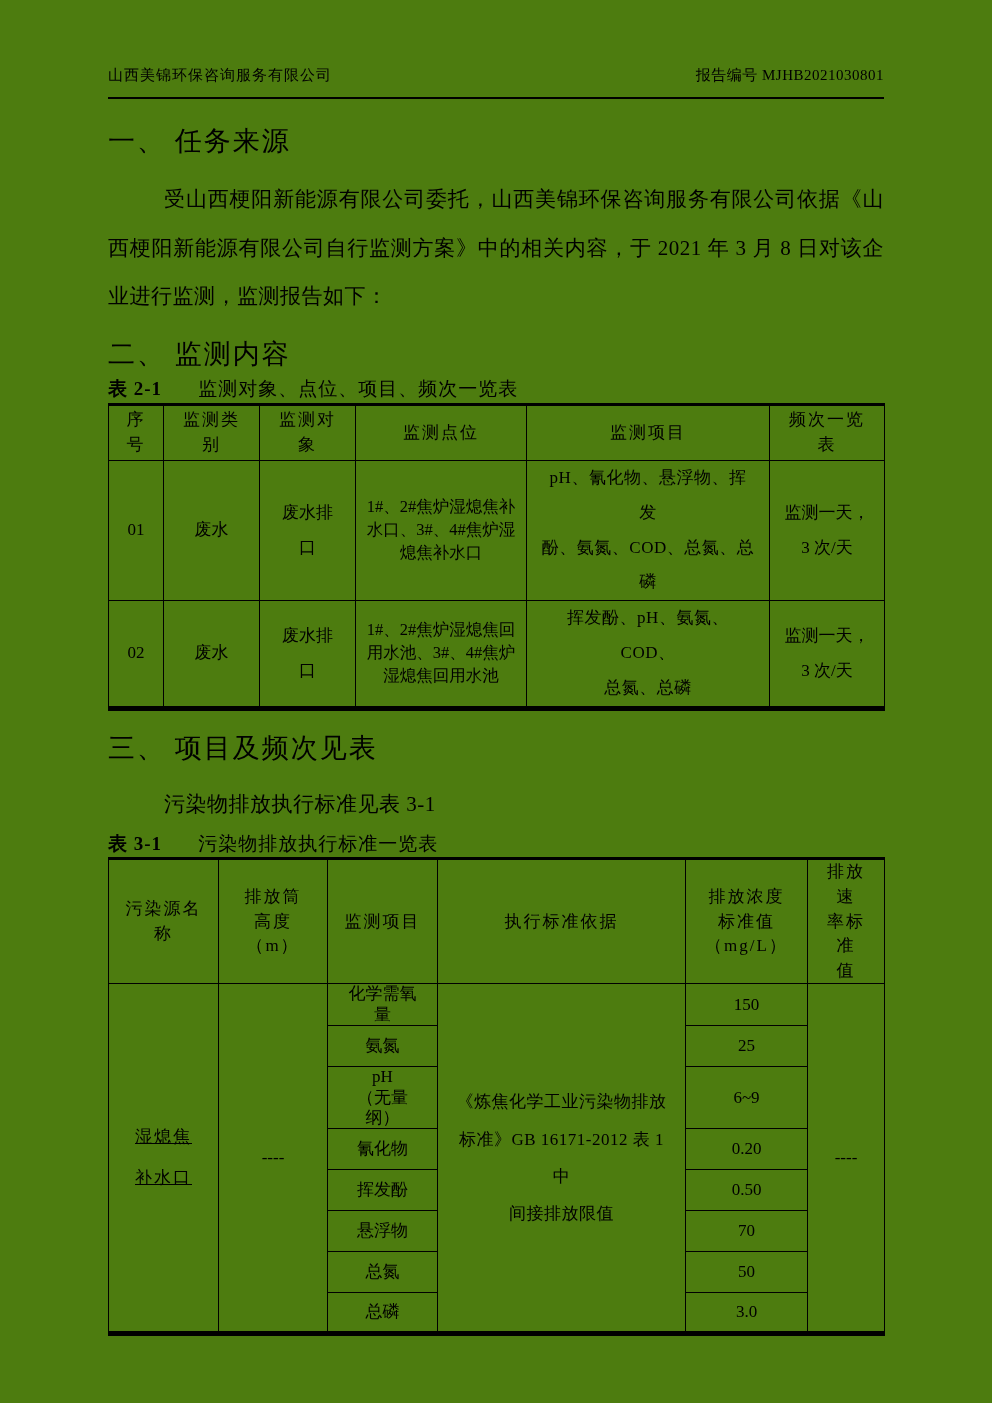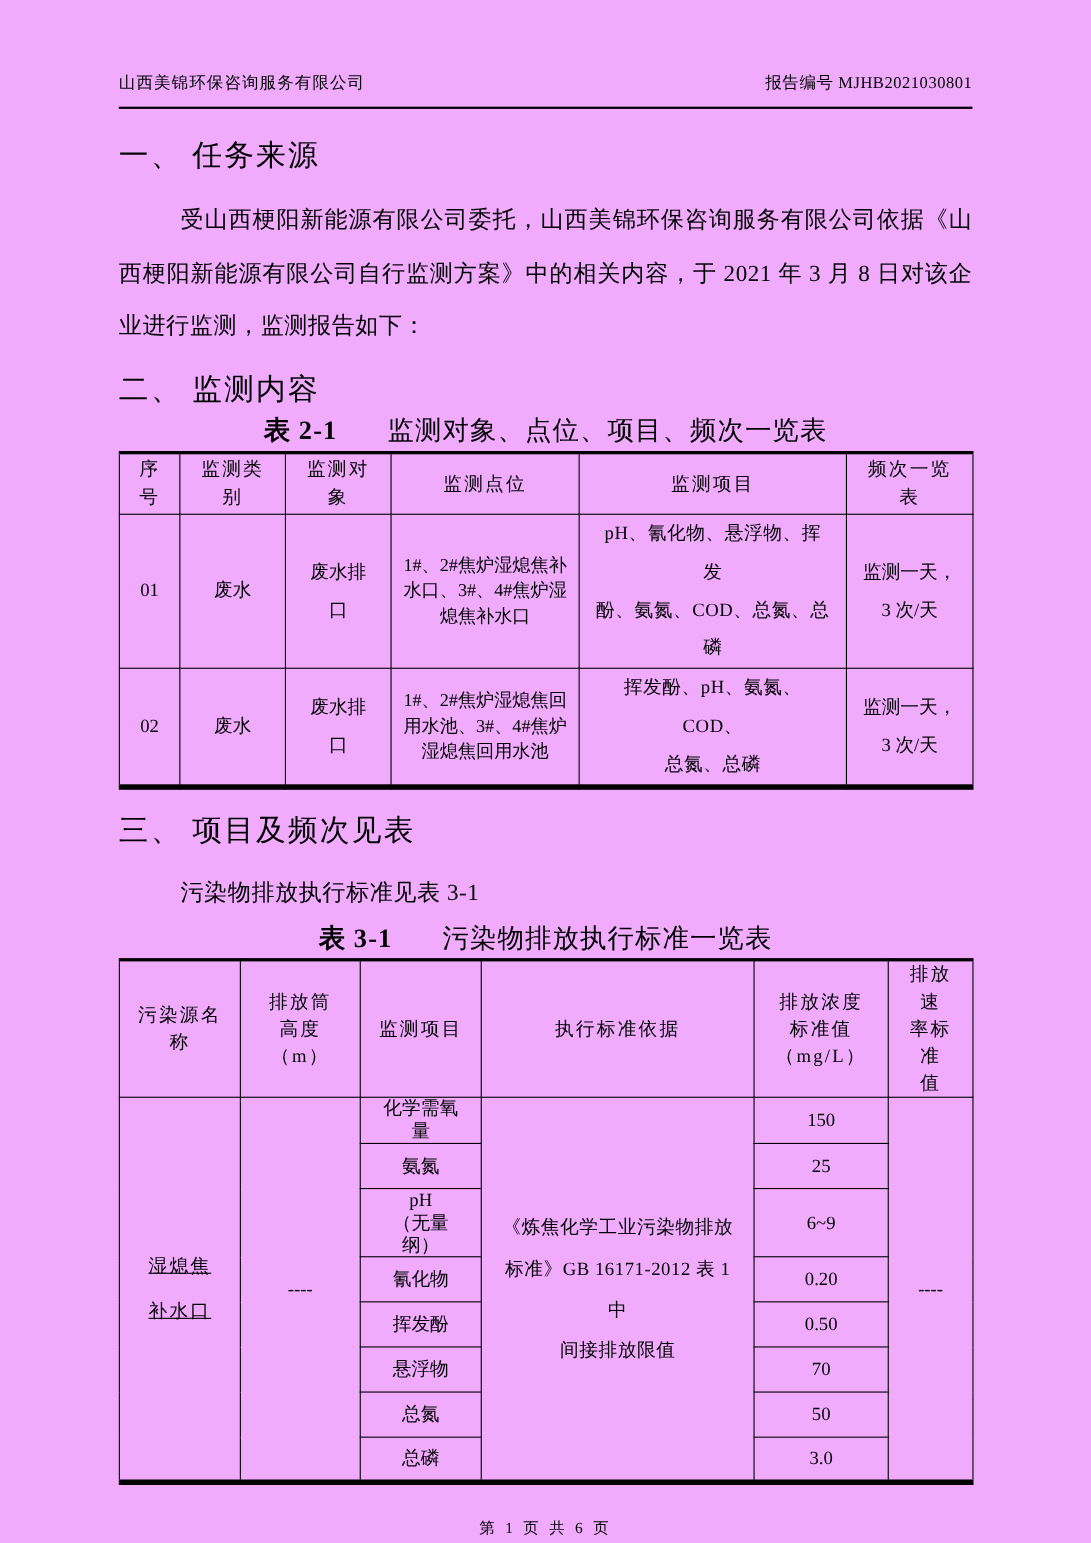--- a/index.html
+++ b/index.html
@@ -2,21 +2,21 @@
 <html><head>
 <meta charset="utf-8">
 <style>
   * { margin: 0; padding: 0; box-sizing: border-box; }
   html, body { background: #ffffff; }
   .page {
     position: relative;
     width: 992px;
     height: 1403px;
     margin: 0 auto;
-    background: #f0abfc;
+    background: #4d7c0f;
     color: #000000;
     font-family: "Liberation Serif", "DejaVu Serif", serif;
     overflow: hidden;
   }
   .content { width: 776px; margin: 0 auto; }
 
   
   .doc-header {
     display: flex;
     justify-content: space-between;
@@ -49,22 +49,22 @@
     text-align-last: left;
     text-indent: 2.67em;
     letter-spacing: 0.5px;
   }
   .par-1 { margin-top: 18px; }
   .par-2 { margin-top: 20px; }
   .par-3 { margin-top: 16px; }
 
   
   .caption {
-    text-align: center;
-    font-size: 24px;
+    text-align: left;
+    font-size: 19px;
     line-height: 1.4;
     letter-spacing: 1px;
   }
   .caption-21 { margin-top: 6px; }
   .caption-31 { margin-top: 2px; }
   .cap-label { font-weight: bold; margin-right: 1.9em; }
 
   
   table.doc-table {
     width: 776px;
@@ -244,16 +244,15 @@
           <td>总氮</td>
           <td>50</td>
         </tr>
         <tr>
           <td>总磷</td>
           <td>3.0</td>
         </tr>
       </tbody>
     </table>
 
-    <div class="doc-footer">第 1 页 共 6 页</div>
 
   </div>
 </div>
 
 </body></html>

